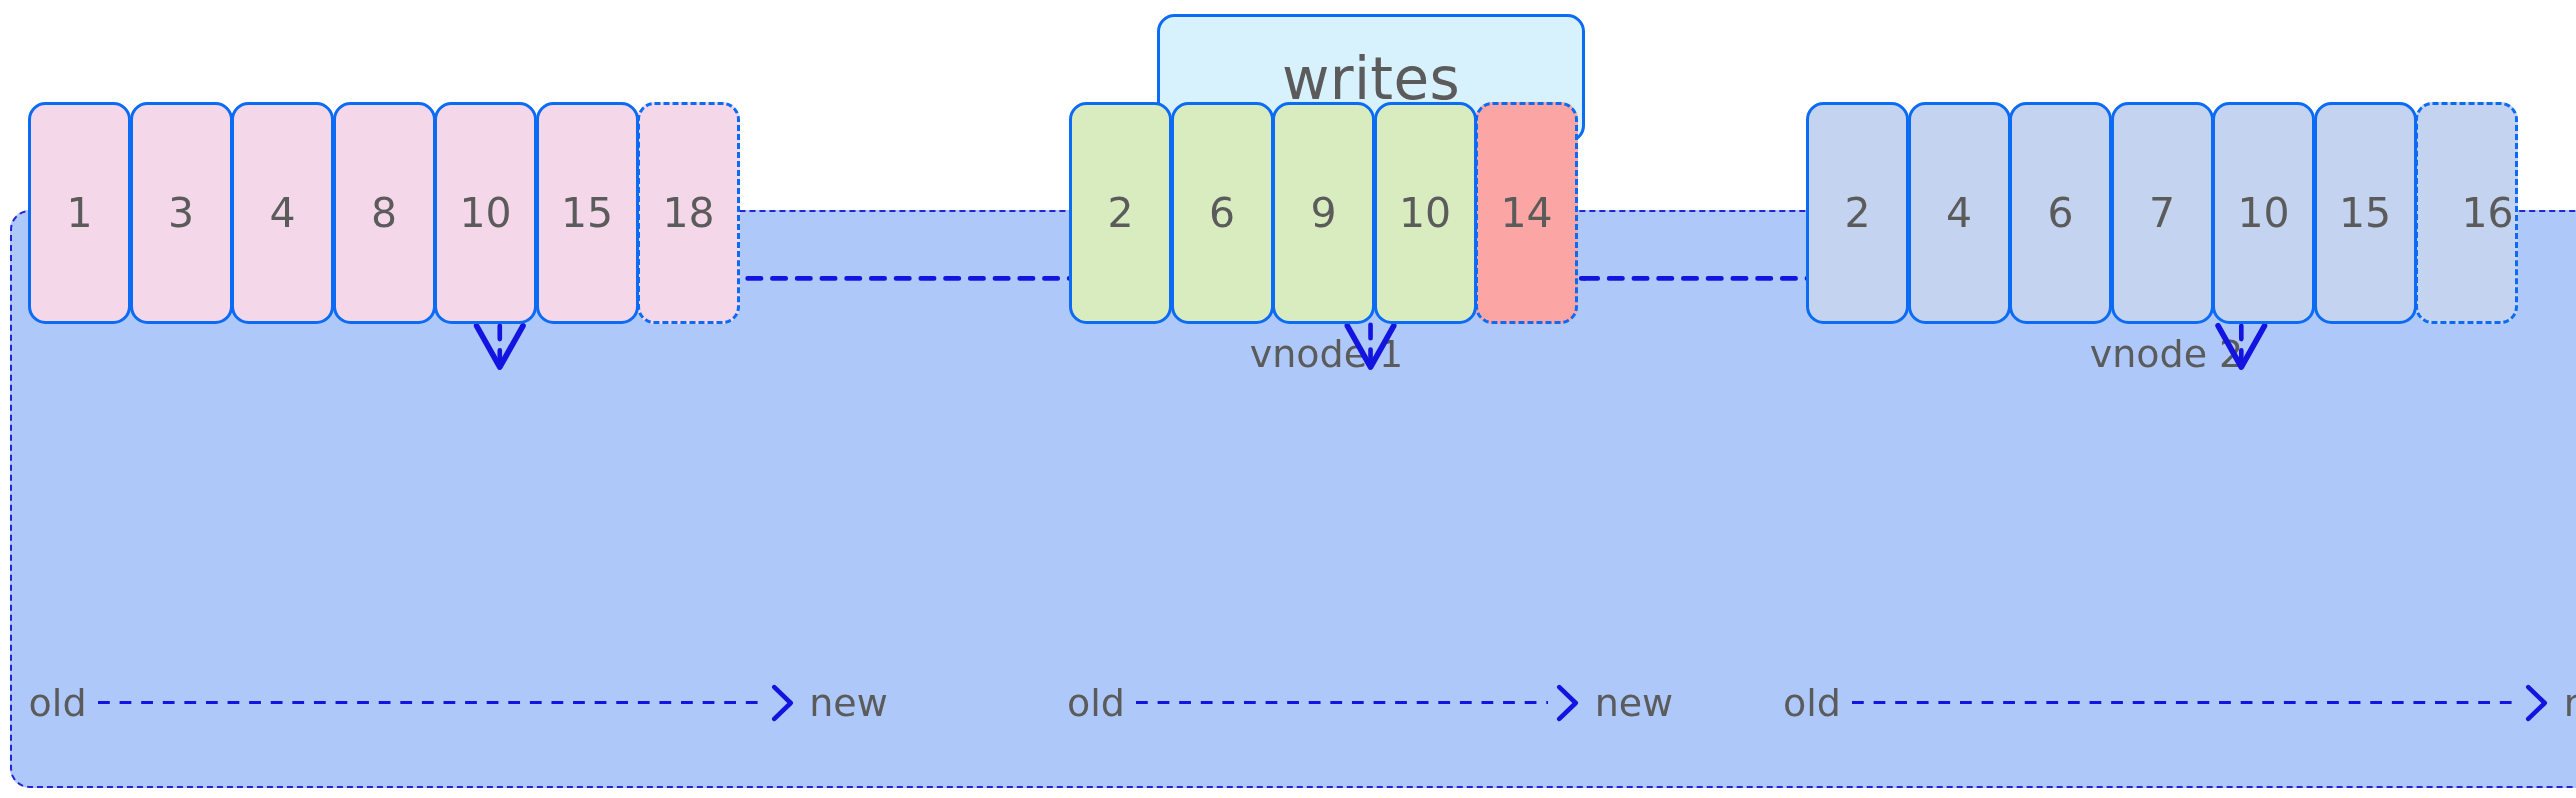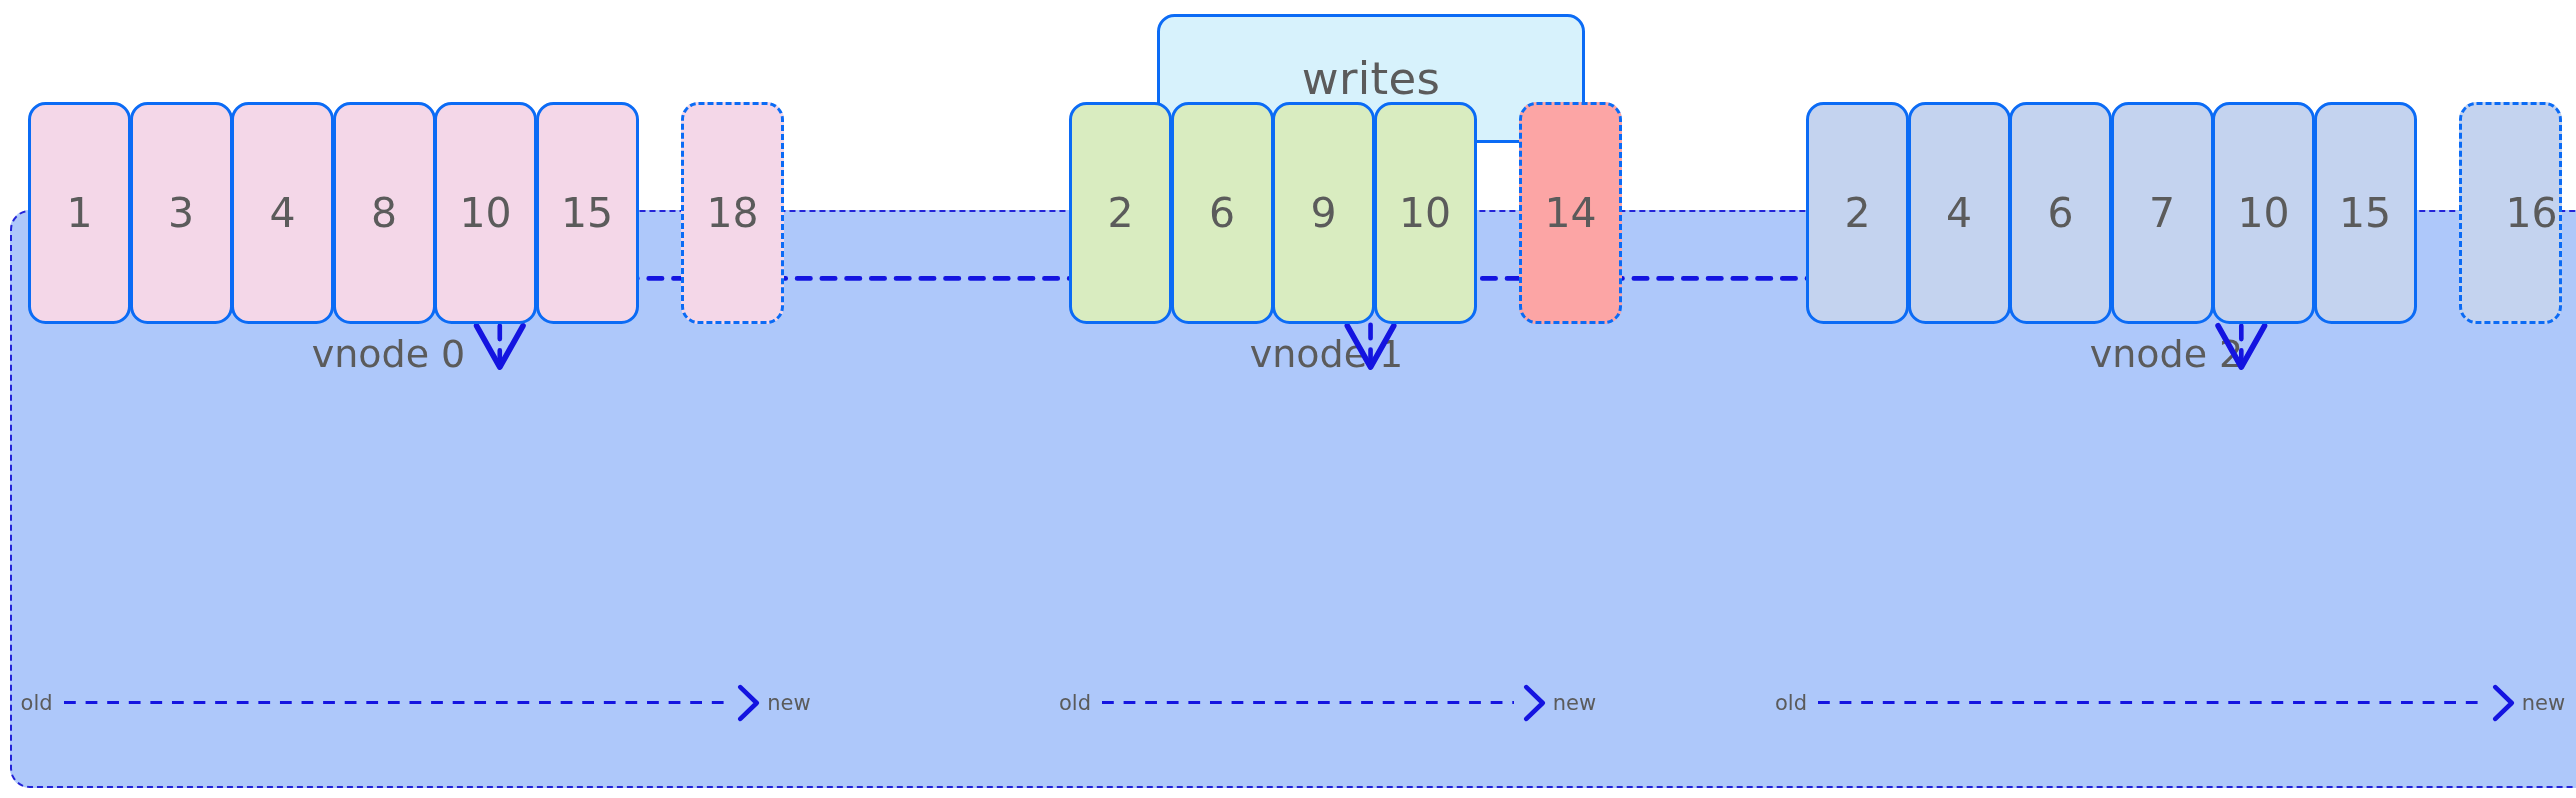--- a/index.html
+++ b/index.html
@@ -14,21 +14,21 @@
   #writes-box{
     position:absolute;
     left:1157px;top:14.4px;width:428px;height:129px;
     background:#d7f2fc;
     border:3.1px solid #0b6bf5;
     border-radius:17.5px;
     box-sizing:border-box;
     display:flex;align-items:center;justify-content:center;
   }
   #writes-box .label{
-    font-size:45px;color:#5b5b5b;letter-spacing:0.3px;line-height:1;
+    font-size:58px;color:#5b5b5b;letter-spacing:0.3px;line-height:1;
   }
 
   
   #topic-container{
     position:absolute;
     left:10.3px;top:210px;width:2717px;height:578px;
     background:#aec8fa;
     border:2.6px dashed #2323d8;
     border-radius:19.6px;
     box-sizing:border-box;
@@ -47,41 +47,41 @@
     border:3.1px solid #0b6bf5;
     border-radius:17.5px;
     box-sizing:border-box;
     display:flex;align-items:center;justify-content:center;
     margin-right:-1.5px;
     position:relative;
   }
   .cell .cell-value{
     font-size:41px;color:#5b5b5b;line-height:1;
   }
-  .cell.dashed{border-style:dashed;margin-left:44px;}
+  .cell.dashed{border-style:dashed;}
 
   
   .vn-pink  .cell{background:#f4d7e8;}
   .vn-green .cell{background:#d9ecc0;}
   .vn-slate .cell{background:#c4d3ef;}
 
   .vnode-name{
     text-align:center;
     font-size:38px;color:#5b5b5b;
     margin-top:11.3px;line-height:1;
   }
 
   
   .timeline{
     position:absolute;
     display:flex;align-items:center;
     height:36px;
   }
   .timeline .tl-old,.timeline .tl-new{
-    font-size:21px;color:#5b5b5b;line-height:1;white-space:nowrap;
+    font-size:38px;color:#5b5b5b;line-height:1;white-space:nowrap;margin-left:8px;
   }
   .timeline .tl-line{
     position:relative;height:3.1px;margin:0 11.3px;
     background-image:linear-gradient(to right,#1414e0 0 11.3px,transparent 11.3px 21.6px);
     background-size:21.6px 3.1px;background-repeat:repeat-x;
   }
   .timeline .tl-head{
     position:relative;width:23px;height:38px;margin-right:7.2px;margin-left:-3.1px;
   }
   .timeline .tl-head svg{position:absolute;left:0;top:0;}
@@ -120,21 +120,20 @@
           <div class="cell" style="width: 103px; background: rgb(244, 215, 232); z-index: 5;">
             <span class="cell-value">10</span>
           </div>
           <div class="cell" style="width: 103px; background: rgb(244, 215, 232); z-index: 4;">
             <span class="cell-value">15</span>
           </div>
           <div class="cell dashed" style="width: 103px; background: rgb(244, 215, 232); z-index: 1;">
             <span class="cell-value">18</span>
           </div>
         </div>
-        <div class="vnode-name" style="width: 721px;">vnode 0</div>
       </div>
       <div class="vnode-group vn-green" style="left: 1069px;">
         <div class="cells">
           <div class="cell" style="width: 103px; background: rgb(217, 236, 192); z-index: 7;">
             <span class="cell-value">2</span>
           </div>
           <div class="cell" style="width: 103px; background: rgb(217, 236, 192); z-index: 6;">
             <span class="cell-value">6</span>
           </div>
           <div class="cell" style="width: 103px; background: rgb(217, 236, 192); z-index: 5;">

